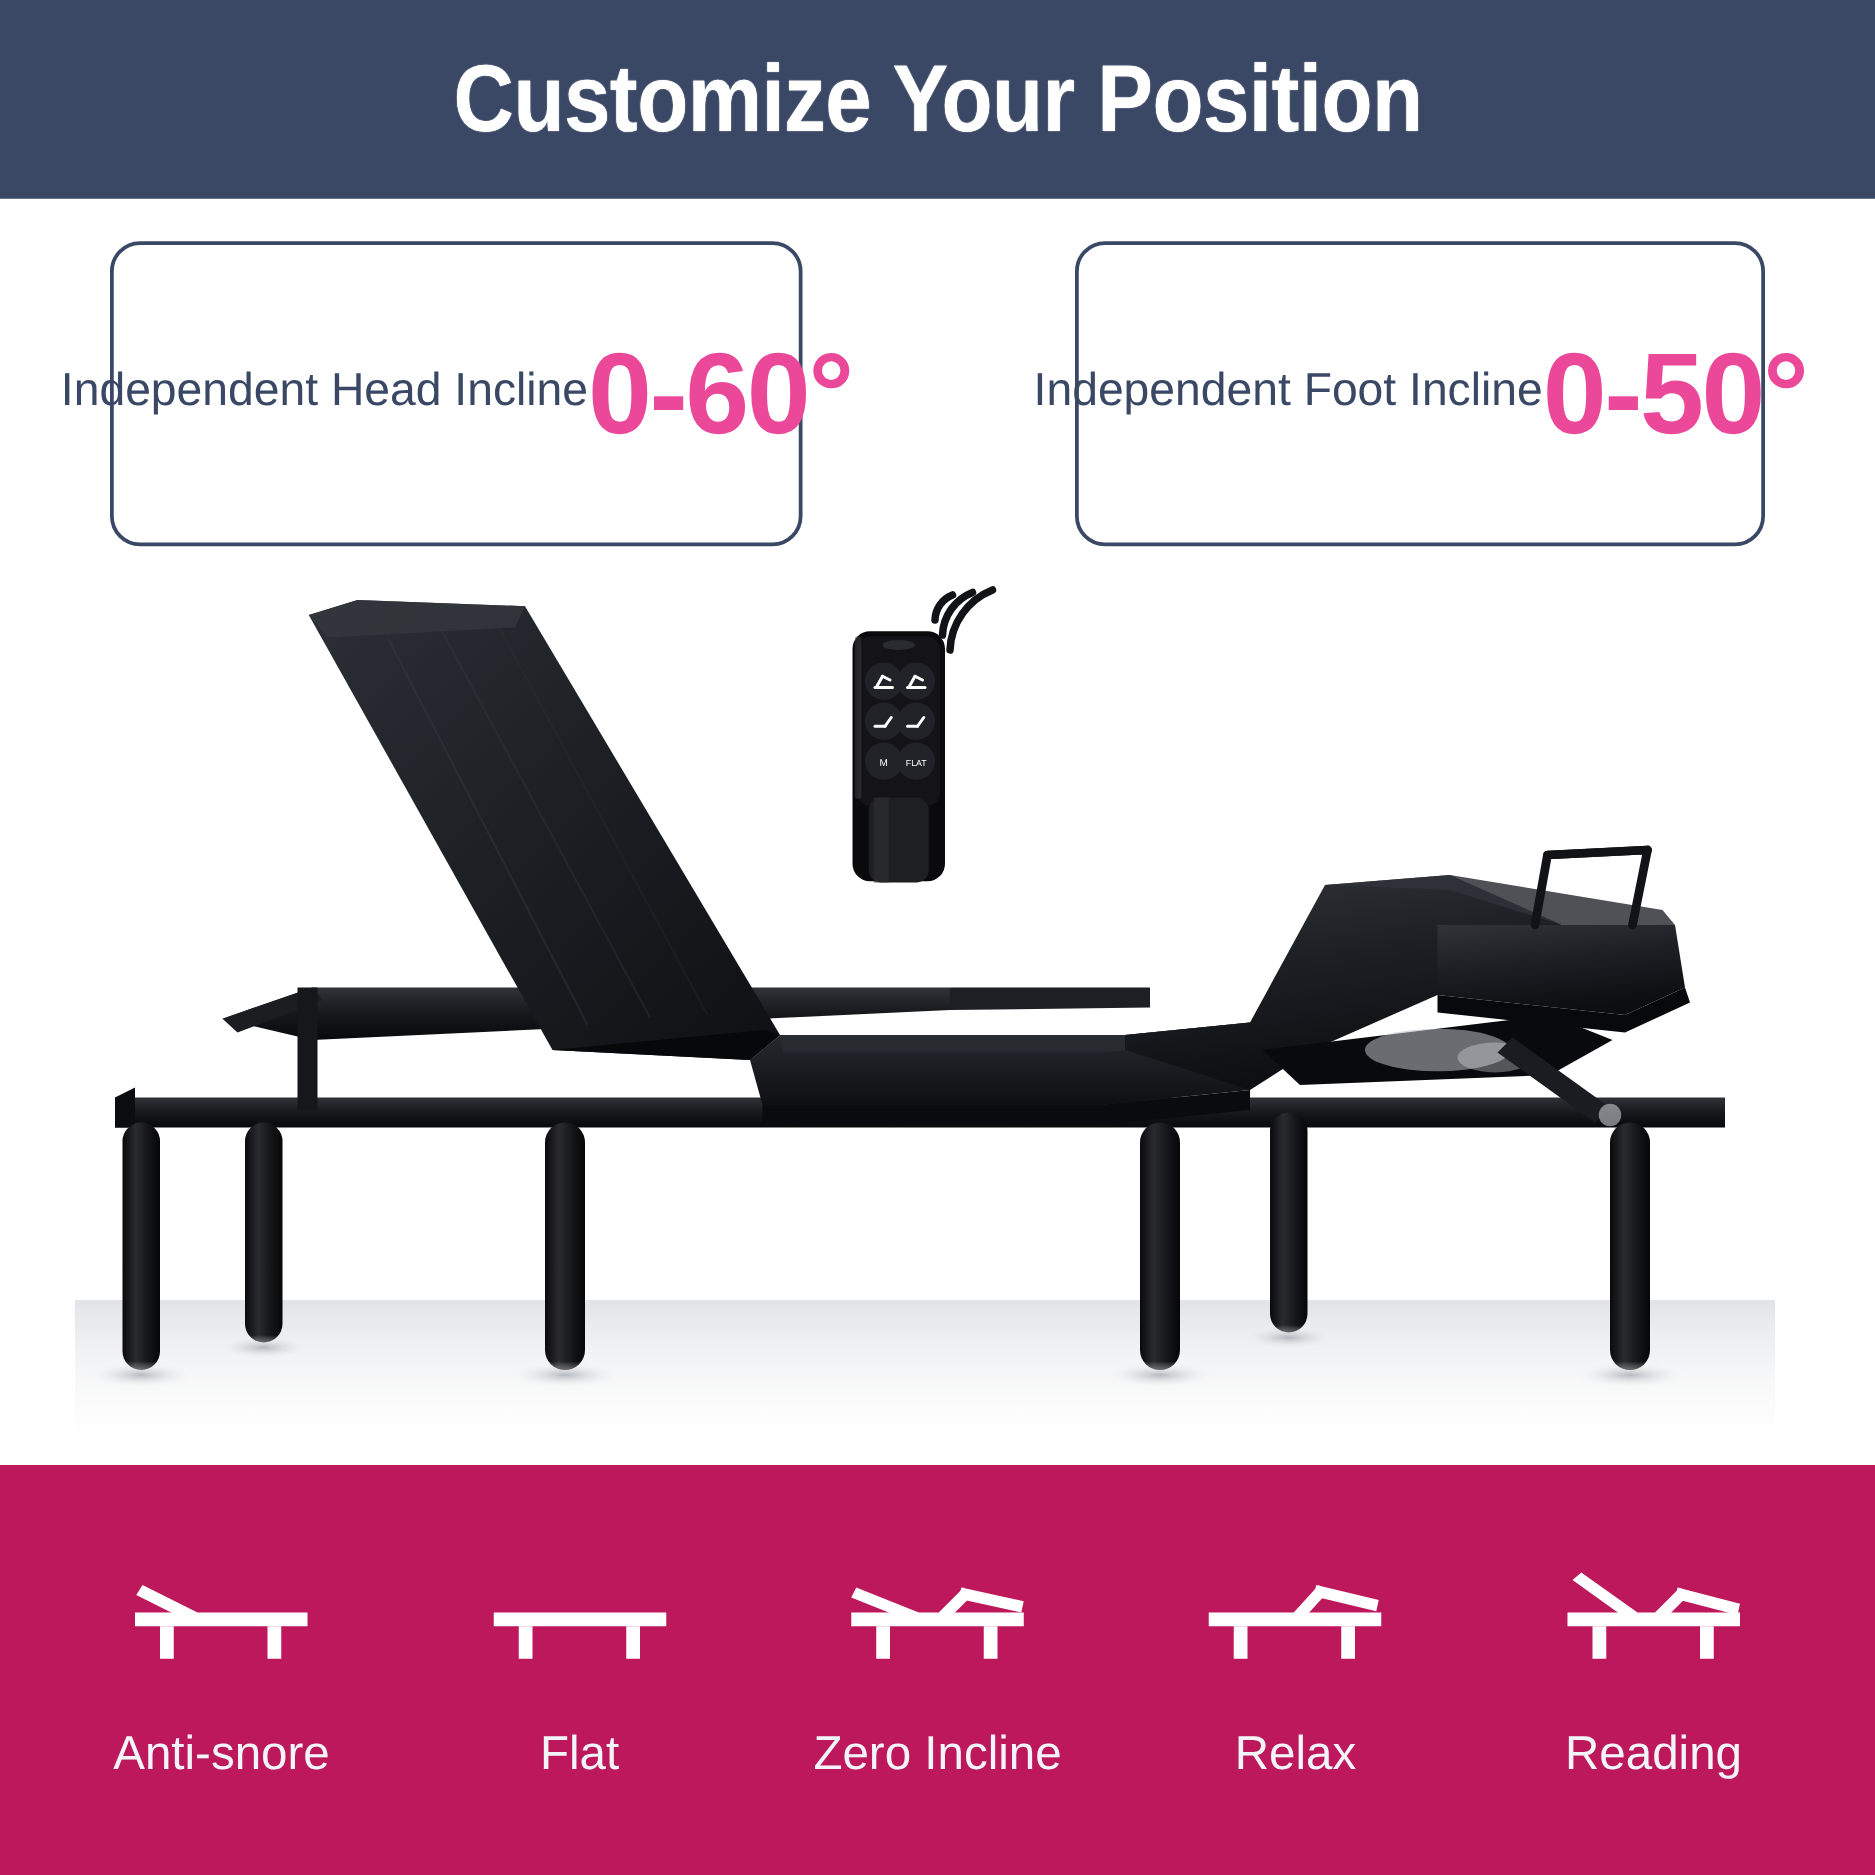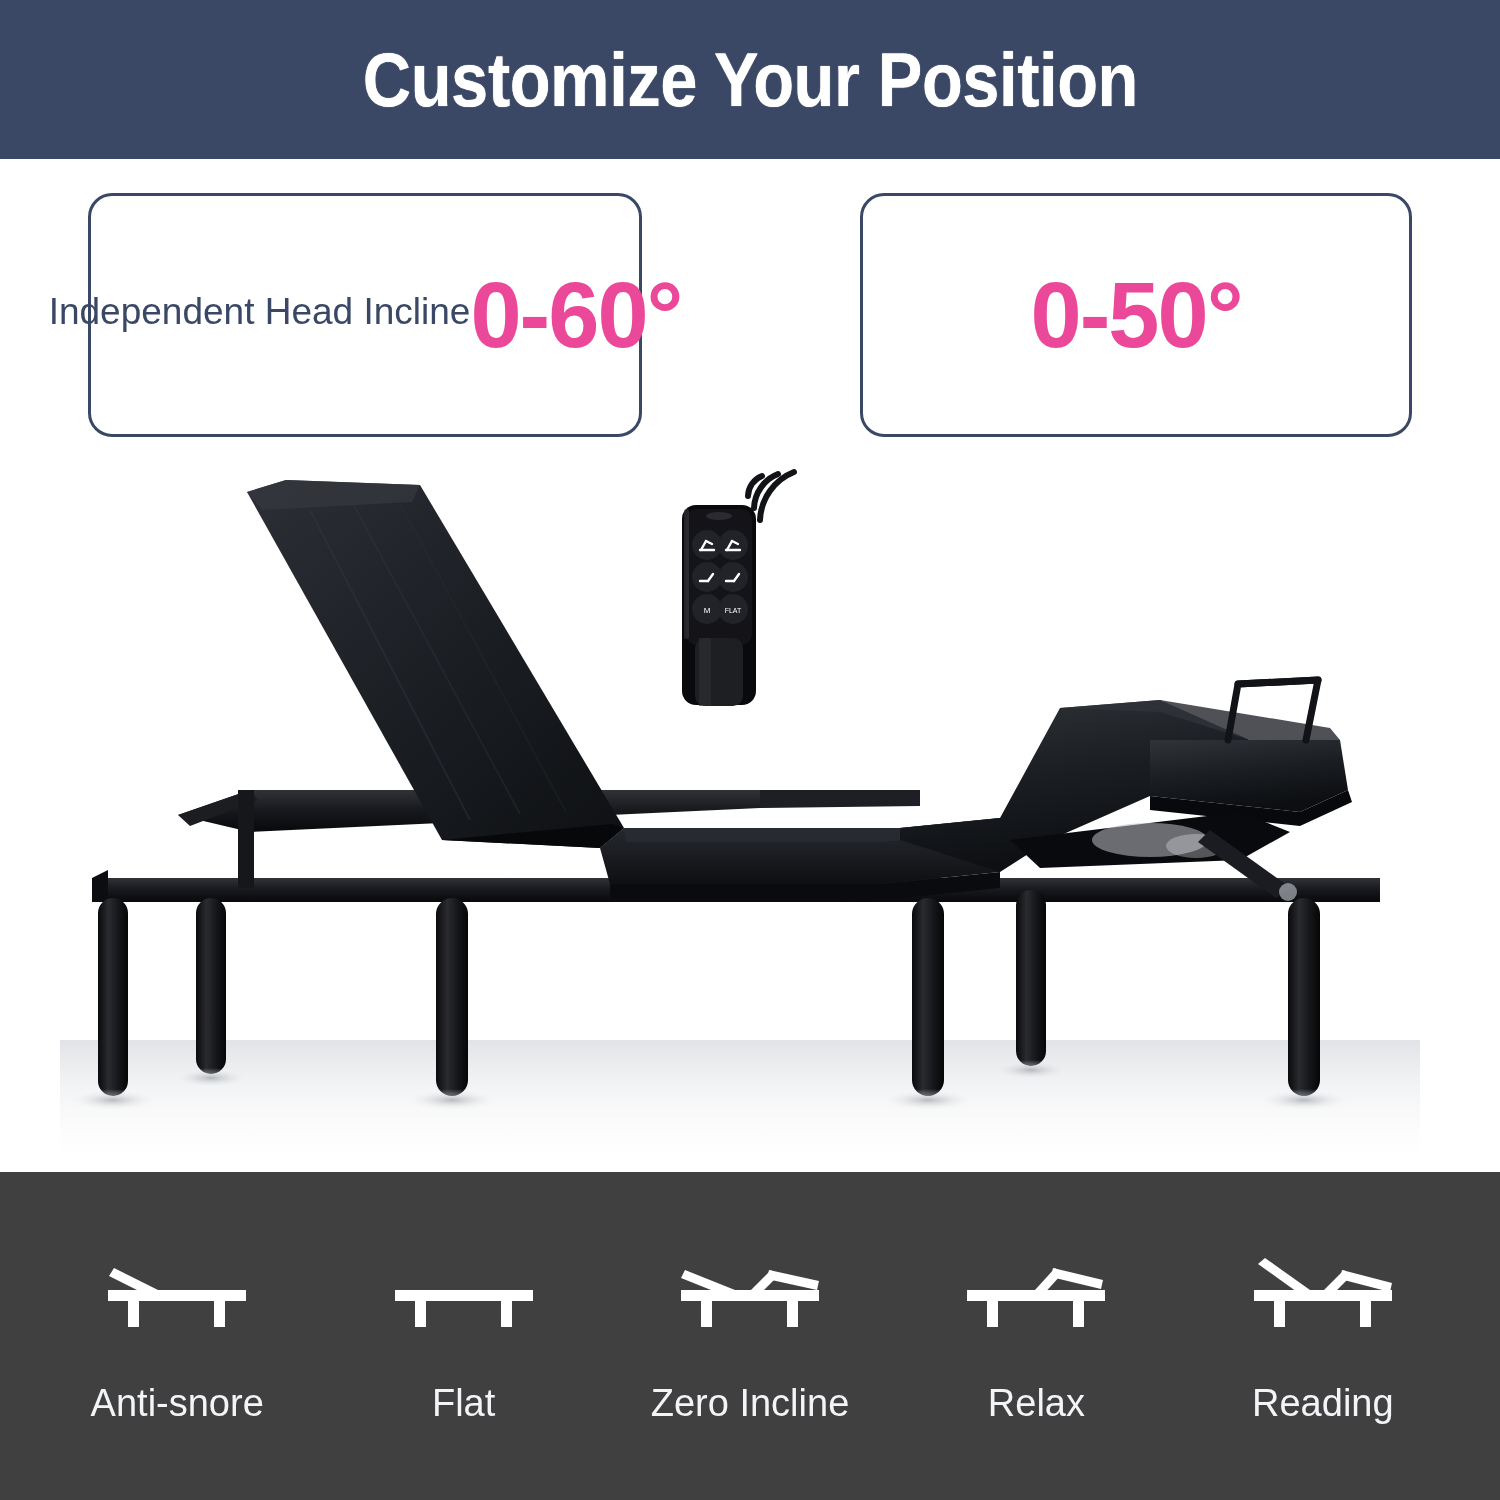--- a/index.html
+++ b/index.html
@@ -62,21 +62,21 @@
   
   .photo-area {
     position:absolute; left:0; top:440px; width:1500px; height:732px;
     overflow:hidden;
   }
   .bed-svg { position:absolute; left:0; top:0; }
 
   
   .footer {
     position:absolute; left:0; top:1172px; width:1500px; height:328px;
-    background:#404040;
+    background:#be185d;
   }
   .footer-row {
     position:absolute; left:0; top:0; width:1500px; height:328px;
     display:flex; align-items:flex-start; justify-content:space-between;
     padding:78px 34px 0 34px;
   }
   .pos-item {
     display:flex; flex-direction:column;
     align-items:center; justify-content:flex-start;
     flex:1 1 0;
@@ -97,20 +97,21 @@
 <div class="header">
   <div class="header-title">Customize Your Position</div>
 </div>
 
 <div class="spec-box" id="spec-head">
   <div class="spec-label">Independent Head Incline</div>
   <div class="spec-value">0-60°</div>
 </div>
 
 <div class="spec-box" id="spec-foot">
+  <div class="spec-label">Independent Foot Incline</div>
   <div class="spec-value">0-50°</div>
 </div>
 
 <div class="photo-area">
   <svg class="bed-svg" width="1500" height="732" viewBox="0 0 1500 732">
     <defs>
       <linearGradient id="headPanel" x1="0" y1="0" x2="1" y2="1">
         <stop offset="0%" stop-color="#2c2f35"></stop>
         <stop offset="45%" stop-color="#1d2025"></stop>
         <stop offset="100%" stop-color="#0e1013"></stop>

